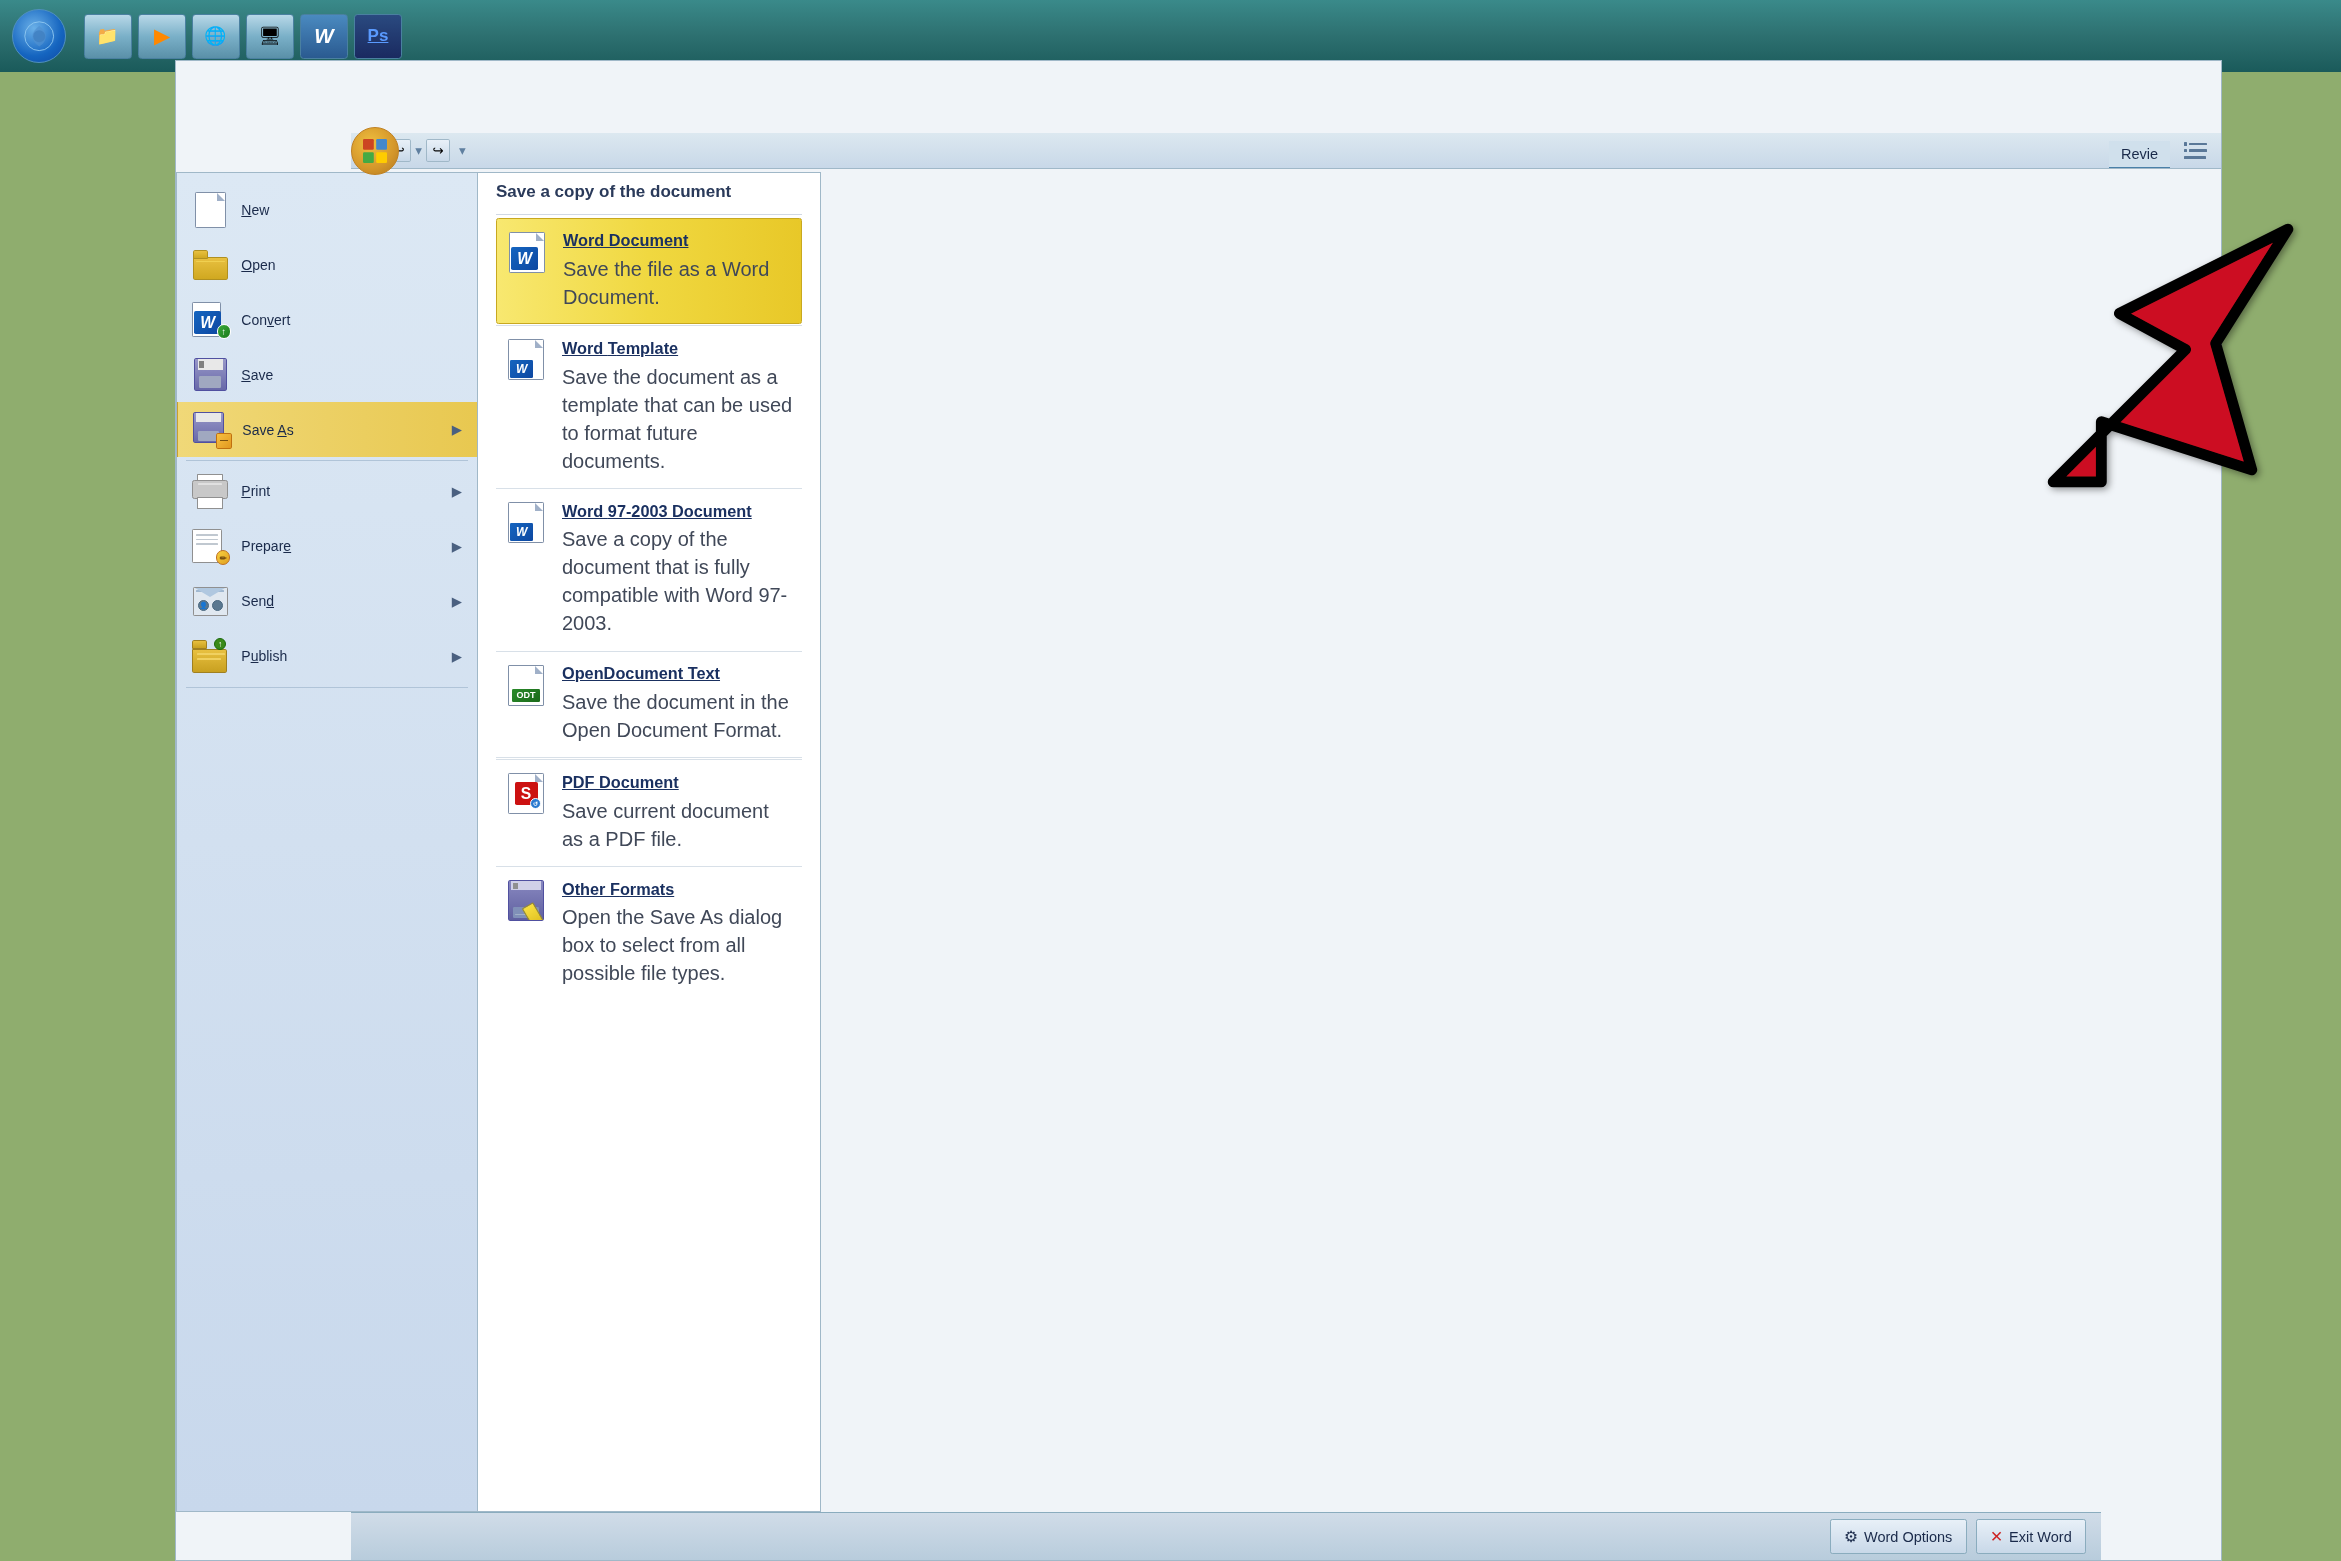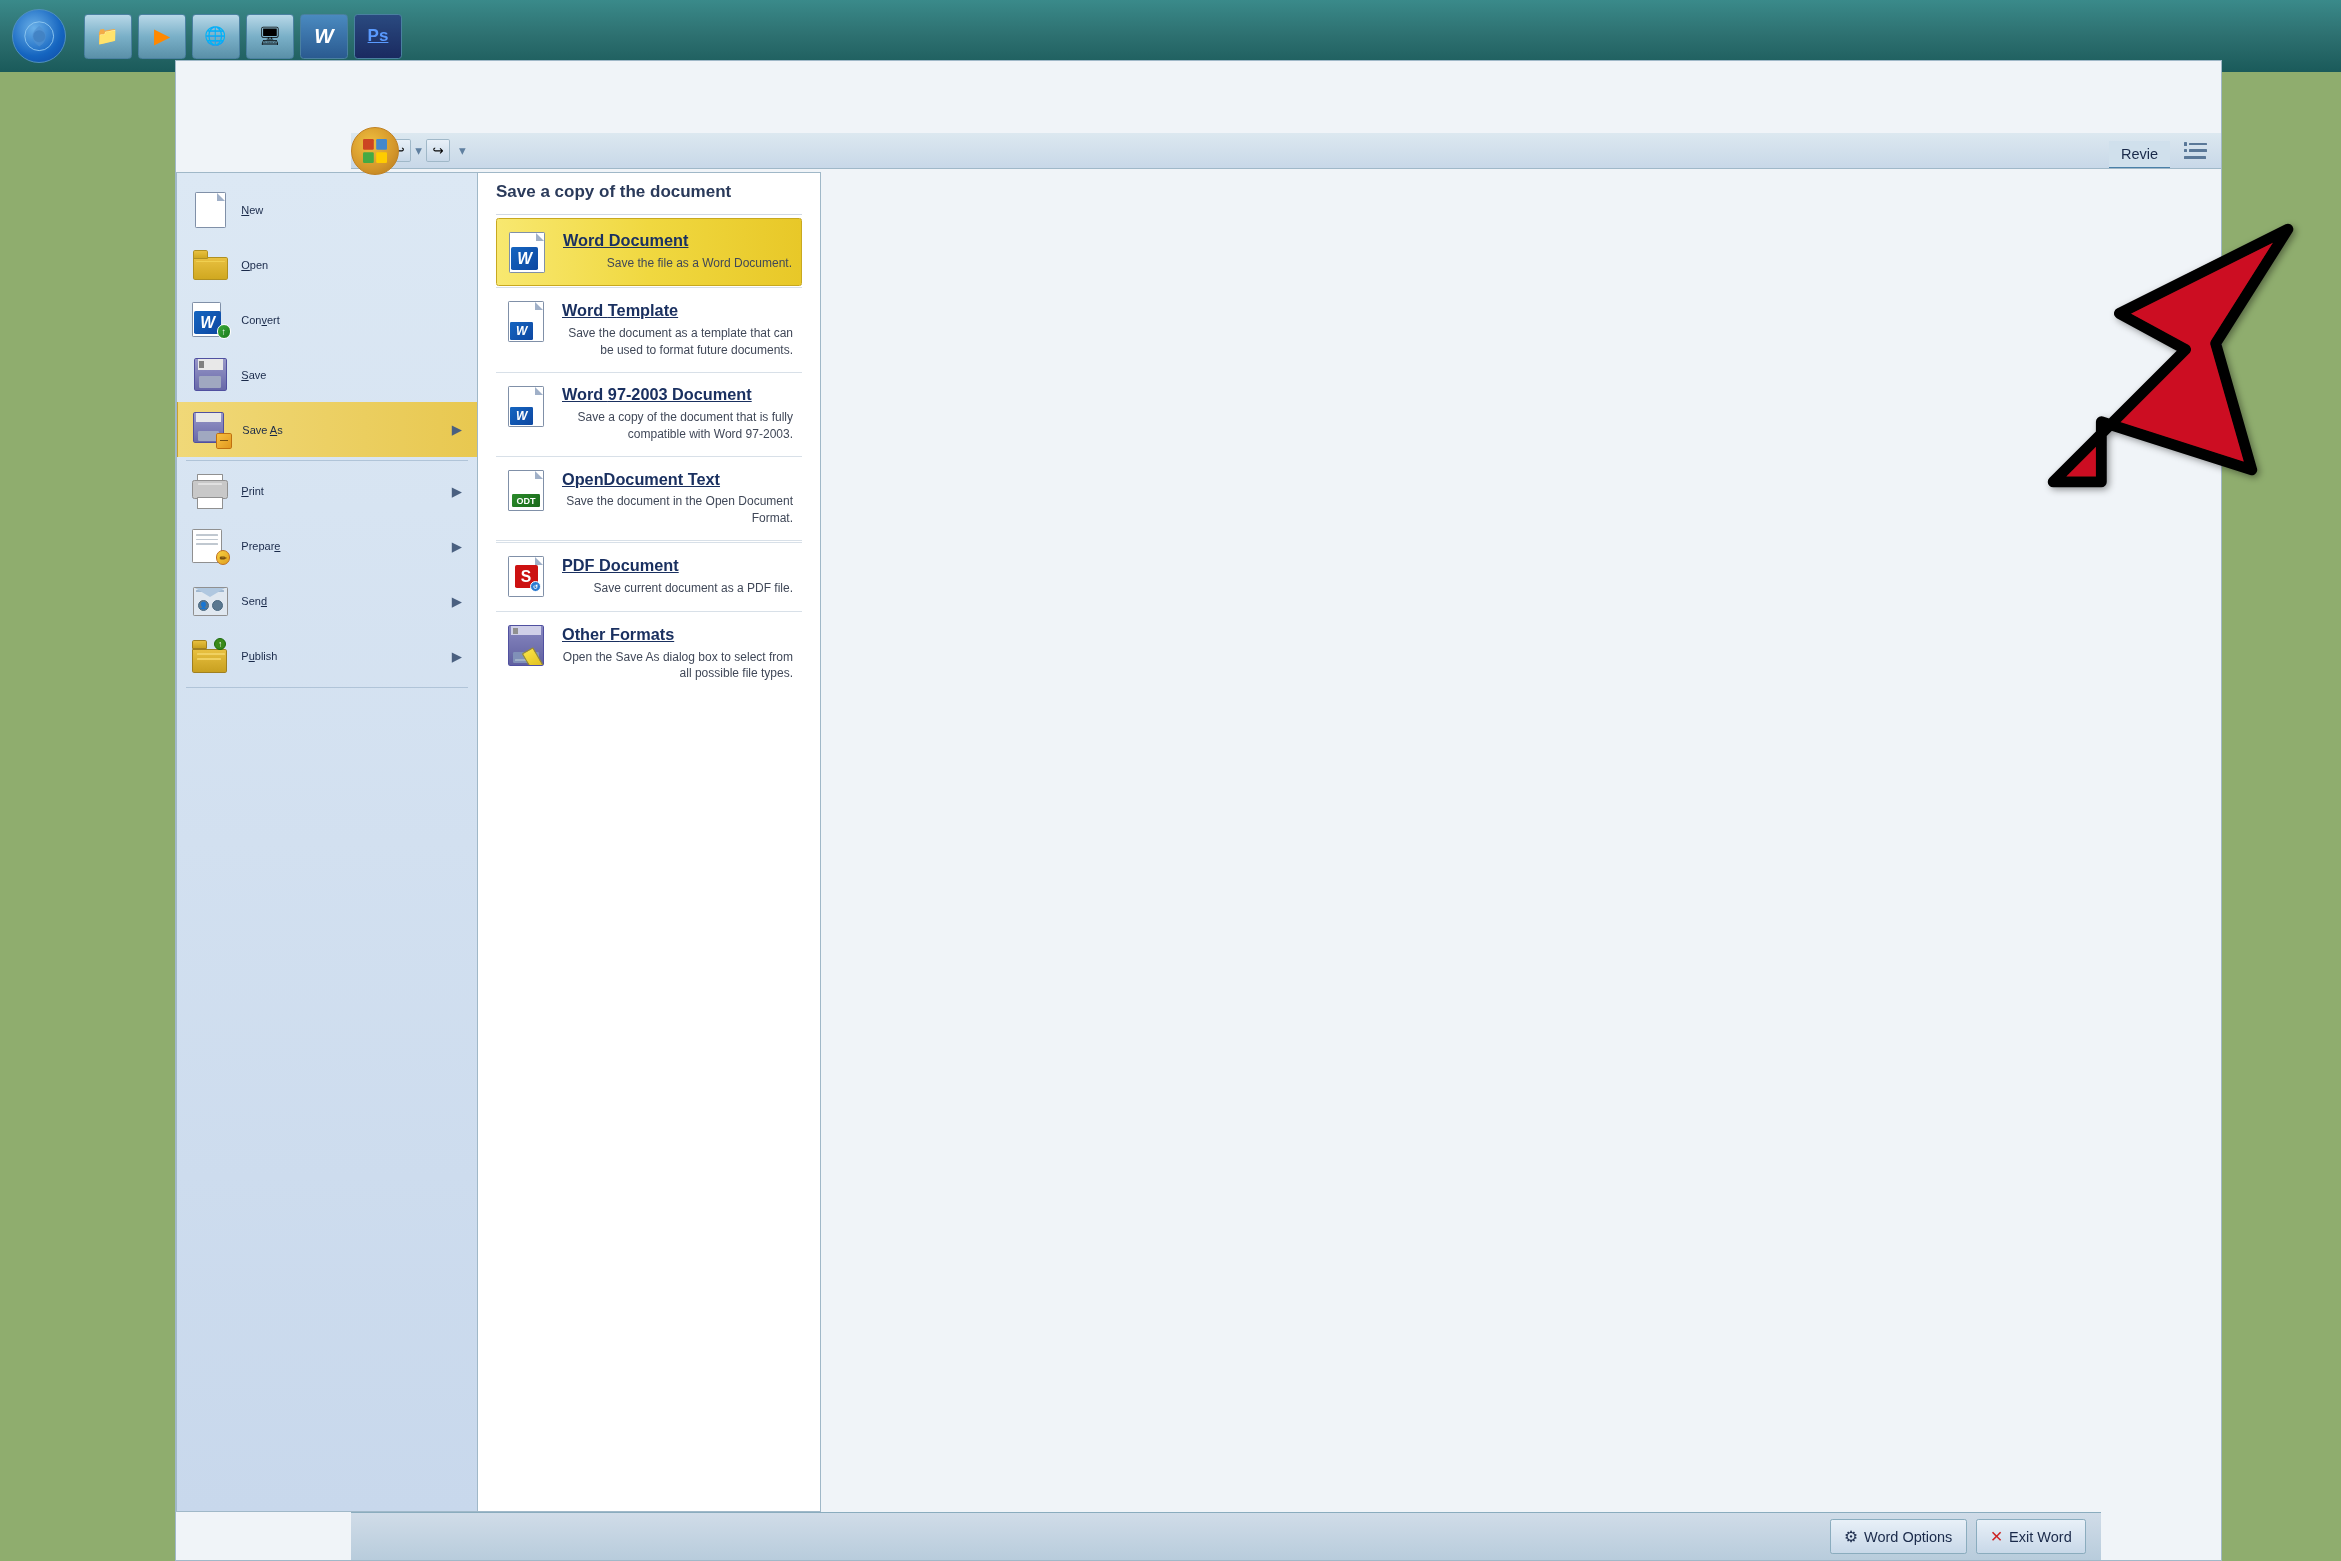--- a/index.html
+++ b/index.html
@@ -159,21 +159,21 @@
     .nav-item .nav-icon {
       width: 36px;
       height: 33px;
       display: flex;
       align-items: center;
       justify-content: center;
       flex-shrink: 0;
     }
 
     .nav-item .nav-label {
-      font-size: 11px;
+      font-size: 14px;
       color: #1a2a4a;
     }
 
     .nav-item .nav-arrow {
       margin-left: auto;
       font-size: 13.3px;
       color: #4a6080;
     }
 
     .nav-divider {
@@ -229,24 +229,23 @@
 
     .saveas-item .item-title {
       font-size: 16.3px;
       font-weight: 700;
       color: #1a3060;
       text-decoration: underline;
       margin-bottom: 4.8px;
     }
 
     .saveas-item .item-desc {
-      font-size: 12px;
+      font-size: 20px;
       color: #404858;
       line-height: 1.4;
-      text-align: right;
     }
 
     .saveas-divider {
       height: 0.6px;
       background: #d8e0e8;
       margin: 1.2px 0;
     }
 
     
     .bottom-bar {

